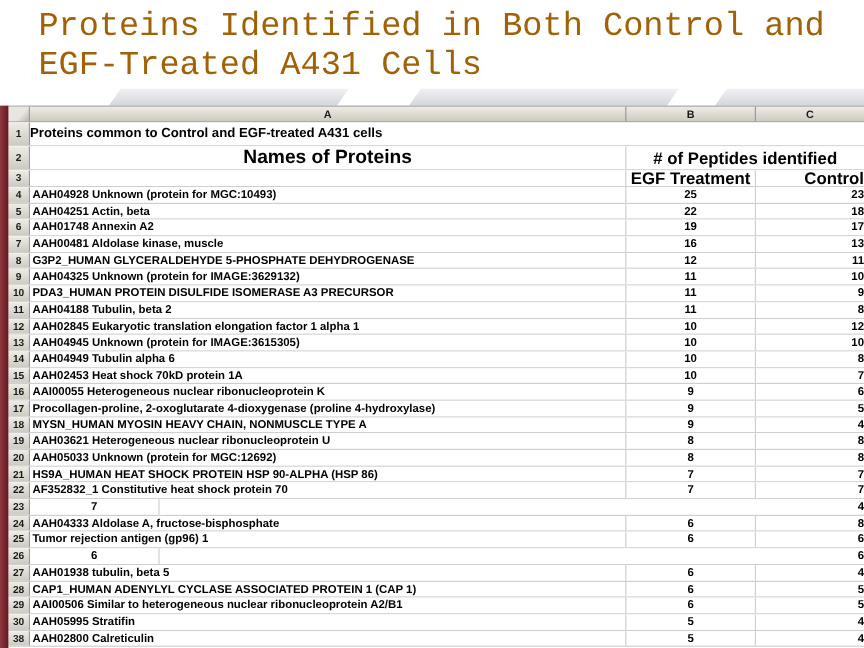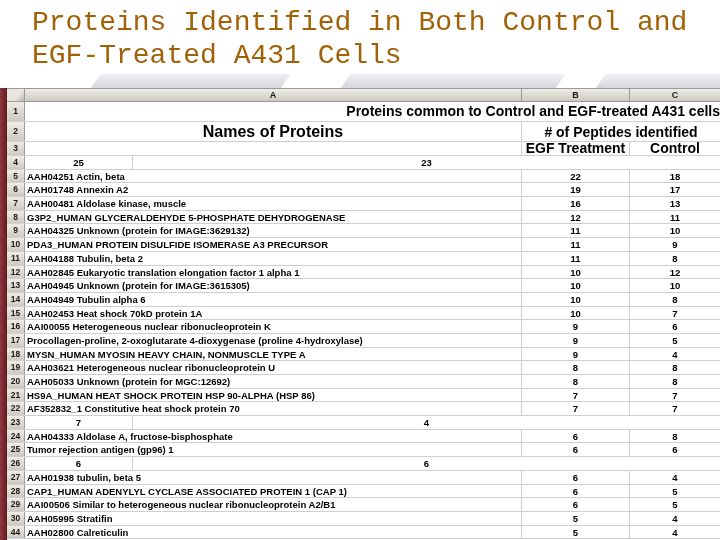--- a/index.html
+++ b/index.html
@@ -74,25 +74,25 @@
     width: 18px;
     background: linear-gradient(to bottom, #efece5, #cdcac2);
     border-right: 1px solid #999;
     font-size: 8.5px;
     text-align: center;
     color: #1a1a1a;
     flex: none;
   }
   .ca { width: 497px; border-right: 1px solid #cfcfcf; font-size: 9.5px; padding-left: 2px; white-space: nowrap; overflow: hidden; flex: none; }
   .cb { width: 108px; border-right: 1px solid #cfcfcf; font-size: 9.5px; text-align: center; flex: none; }
-  .cc { flex: 1; font-size: 9.5px; text-align: center; }
+  .cc { flex: 1; font-size: 9.5px; text-align: right; }
 
   .r1 { height: 20px; }
   .r1 .rn { line-height: 19px; }
-  .r1 .merged { flex: 1; text-align: right; font-size: 14px; line-height: 19px; white-space: nowrap; overflow: hidden; }
+  .r1 .merged { flex: 1; text-align: left; font-size: 11px; line-height: 19px; white-space: nowrap; overflow: hidden; }
 
   .r2 { height: 20px; }
   .r2 .rn { line-height: 19px; }
   .r2 .ca { font-size: 16px; text-align: center; padding-left: 0; line-height: 19px; }
   .r2 .bc-merged { flex: 1; display: flex; align-items: flex-end; justify-content: center; font-size: 14px; padding-bottom: 1px; }
 
   .r3 { height: 14px; }
   .r3 > div { line-height: 13px; }
   .r3 .cb, .r3 .cc { font-size: 14px; }
 
@@ -135,20 +135,21 @@
   <div class="row r3">
     <div class="rn">3</div>
     <div class="ca"></div>
     <div class="cb">EGF Treatment</div>
     <div class="cc">Control</div>
   </div>
 
   <div>
   <div class="row rdata">
     <div class="rn">4</div>
+    <div class="ca">AAH04928 Unknown (protein for MGC:10493)</div>
     <div class="cb">25</div>
     <div class="cc">23</div>
   </div>
 
   <div class="row rdata">
     <div class="rn">5</div>
     <div class="ca">AAH04251 Actin, beta</div>
     <div class="cb">22</div>
     <div class="cc">18</div>
   </div>
@@ -320,19 +321,19 @@
   </div>
 
   <div class="row rdata">
     <div class="rn">30</div>
     <div class="ca">AAH05995 Stratifin</div>
     <div class="cb">5</div>
     <div class="cc">4</div>
   </div>
 
   <div class="row rdata">
-    <div class="rn">44</div>
+    <div class="rn">38</div>
     <div class="ca">AAH02800 Calreticulin</div>
     <div class="cb">5</div>
     <div class="cc">4</div>
   </div>
 </div>
 </div>
 
 </body></html>

